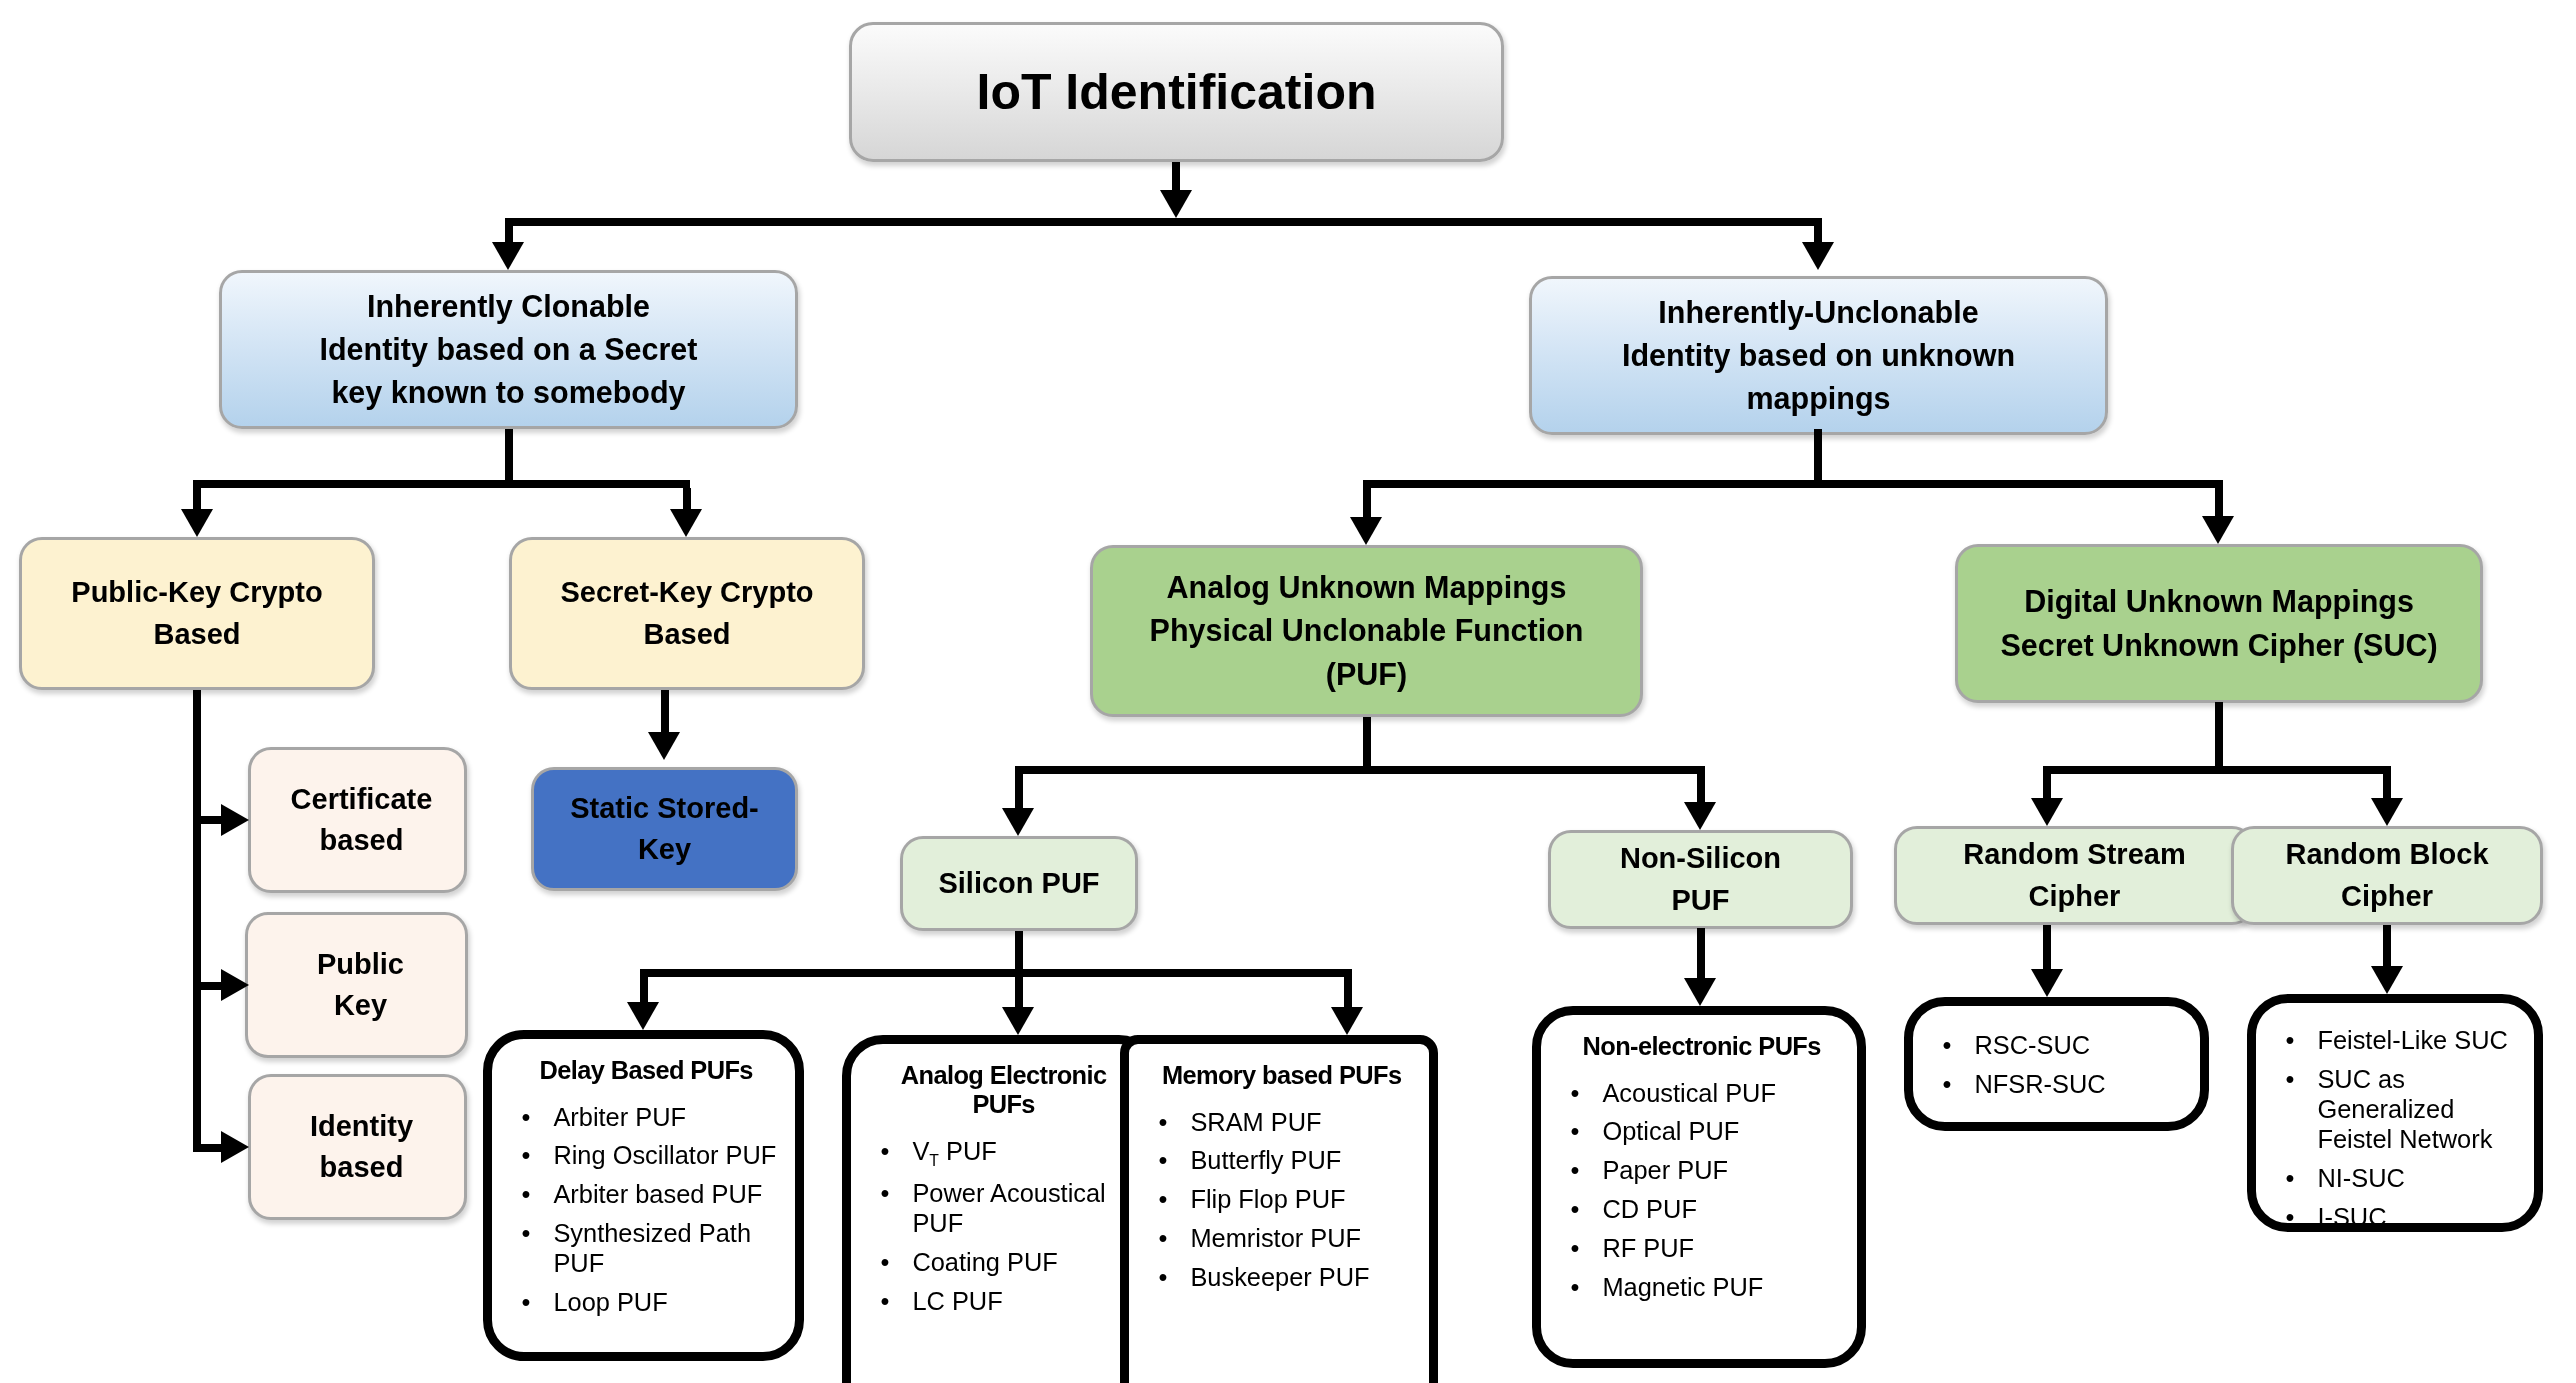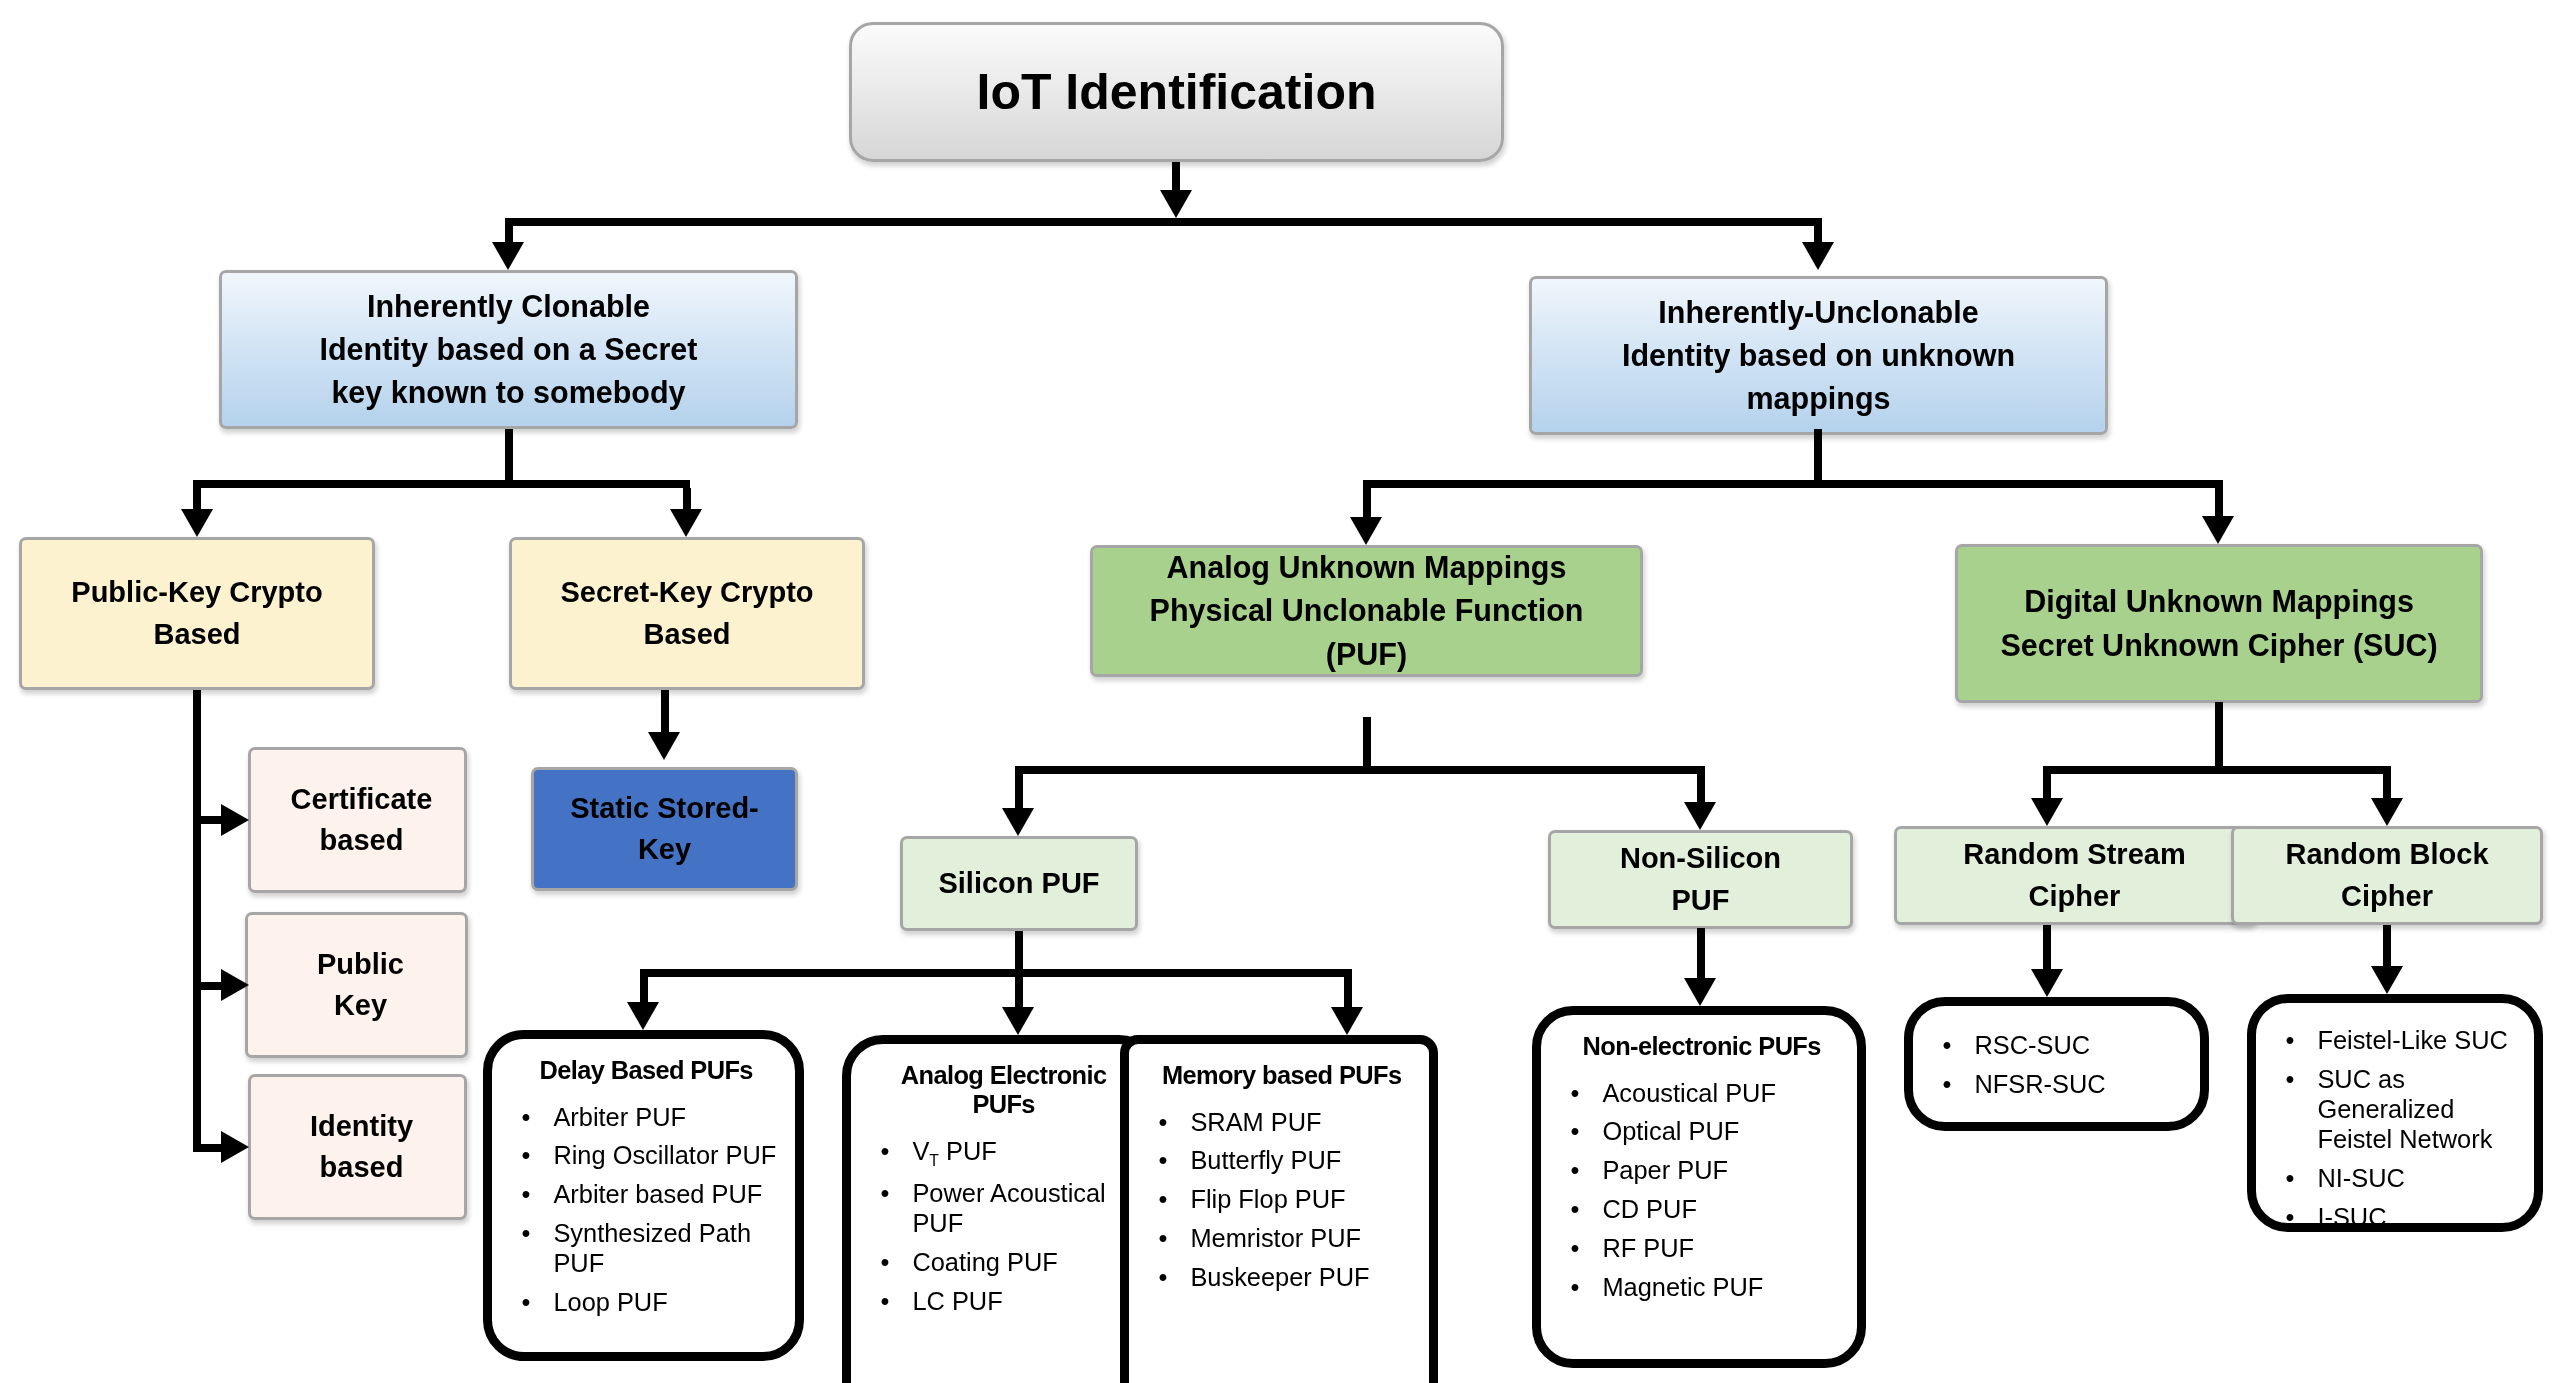--- a/index.html
+++ b/index.html
@@ -6,21 +6,21 @@
     --root-fill-top:#fbfbfb; --root-fill-bot:#d6d6d6;
     --branch-blue:#b4d2ec; --crypto-cream:#fdf2d0; --sub-pink:#fdf3ec;
     --stored-key-blue:#4472c4; --mapping-green:#a9d18e; --leaf-green:#e2efda;
     --connector-black:#000000; --border-gray:#a6a6a6;
   }
   html,body{margin:0;padding:0;background:#ffffff;}
   .canvas{position:relative;width:2576px;height:1384px;background:#ffffff;overflow:hidden;
           font-family:"Liberation Sans", sans-serif;color:#000;}
   .node{position:absolute;display:flex;align-items:center;justify-content:center;text-align:center;
         font-weight:bold;white-space:pre-line;border:3.2px solid var(--border-gray);
-        border-radius:7px;box-sizing:border-box;line-height:1.42;
+        border-radius:23px;box-sizing:border-box;line-height:1.42;
         box-shadow:1.9px 3.2px 5.1px rgba(0,0,0,.18);}
   .n-root{background:linear-gradient(180deg,var(--root-fill-top) 0%,#e7e7e7 55%,var(--root-fill-bot) 100%);
           font-size:50px;border-radius:24px;}
   .n-blue{background:linear-gradient(180deg,#f0f6fc 0%,#d4e5f5 45%,var(--branch-blue) 100%);font-size:30.5px;}
   .n-cream{background:var(--crypto-cream);font-size:29px;}
   .n-pink{background:var(--sub-pink);font-size:29px;padding-left:8px;}
   .n-bluekey{background:var(--stored-key-blue);font-size:29px;}
   .n-green{background:var(--mapping-green);font-size:30.5px;}
   .n-lgreen{background:var(--leaf-green);font-size:29px;}
   .leaf{position:absolute;background:#fff;border:9px solid var(--connector-black);
@@ -63,21 +63,21 @@
 
   <div class="node n-pink" style="left:245px;top:912px;width:223px;height:146px;">Public
 Key</div>
 
   <div class="node n-pink" style="left:248px;top:1074px;width:219px;height:146px;">Identity
 based</div>
 
   <div class="node n-bluekey" style="left:531px;top:760px;width:267px;height:124px;margin-top:7px;">Static Stored-
 Key</div>
 
-  <div class="node n-green" style="left:1090px;top:545px;width:553px;height:132px;">Analog Unknown Mappings
+  <div class="node n-green" style="left:1090px;top:545px;width:553px;height:172px;">Analog Unknown Mappings
 Physical Unclonable Function
 (PUF)</div>
 
   <div class="node n-green" style="left:1955px;top:544px;width:528px;height:159px;">Digital Unknown Mappings
 Secret Unknown Cipher (SUC)</div>
 
   <div class="node n-lgreen" style="left:900px;top:836px;width:238px;height:95px;">Silicon PUF</div>
 
   <div class="node n-lgreen" style="left:1548px;top:830px;width:305px;height:99px;">Non-Silicon
 PUF</div>

